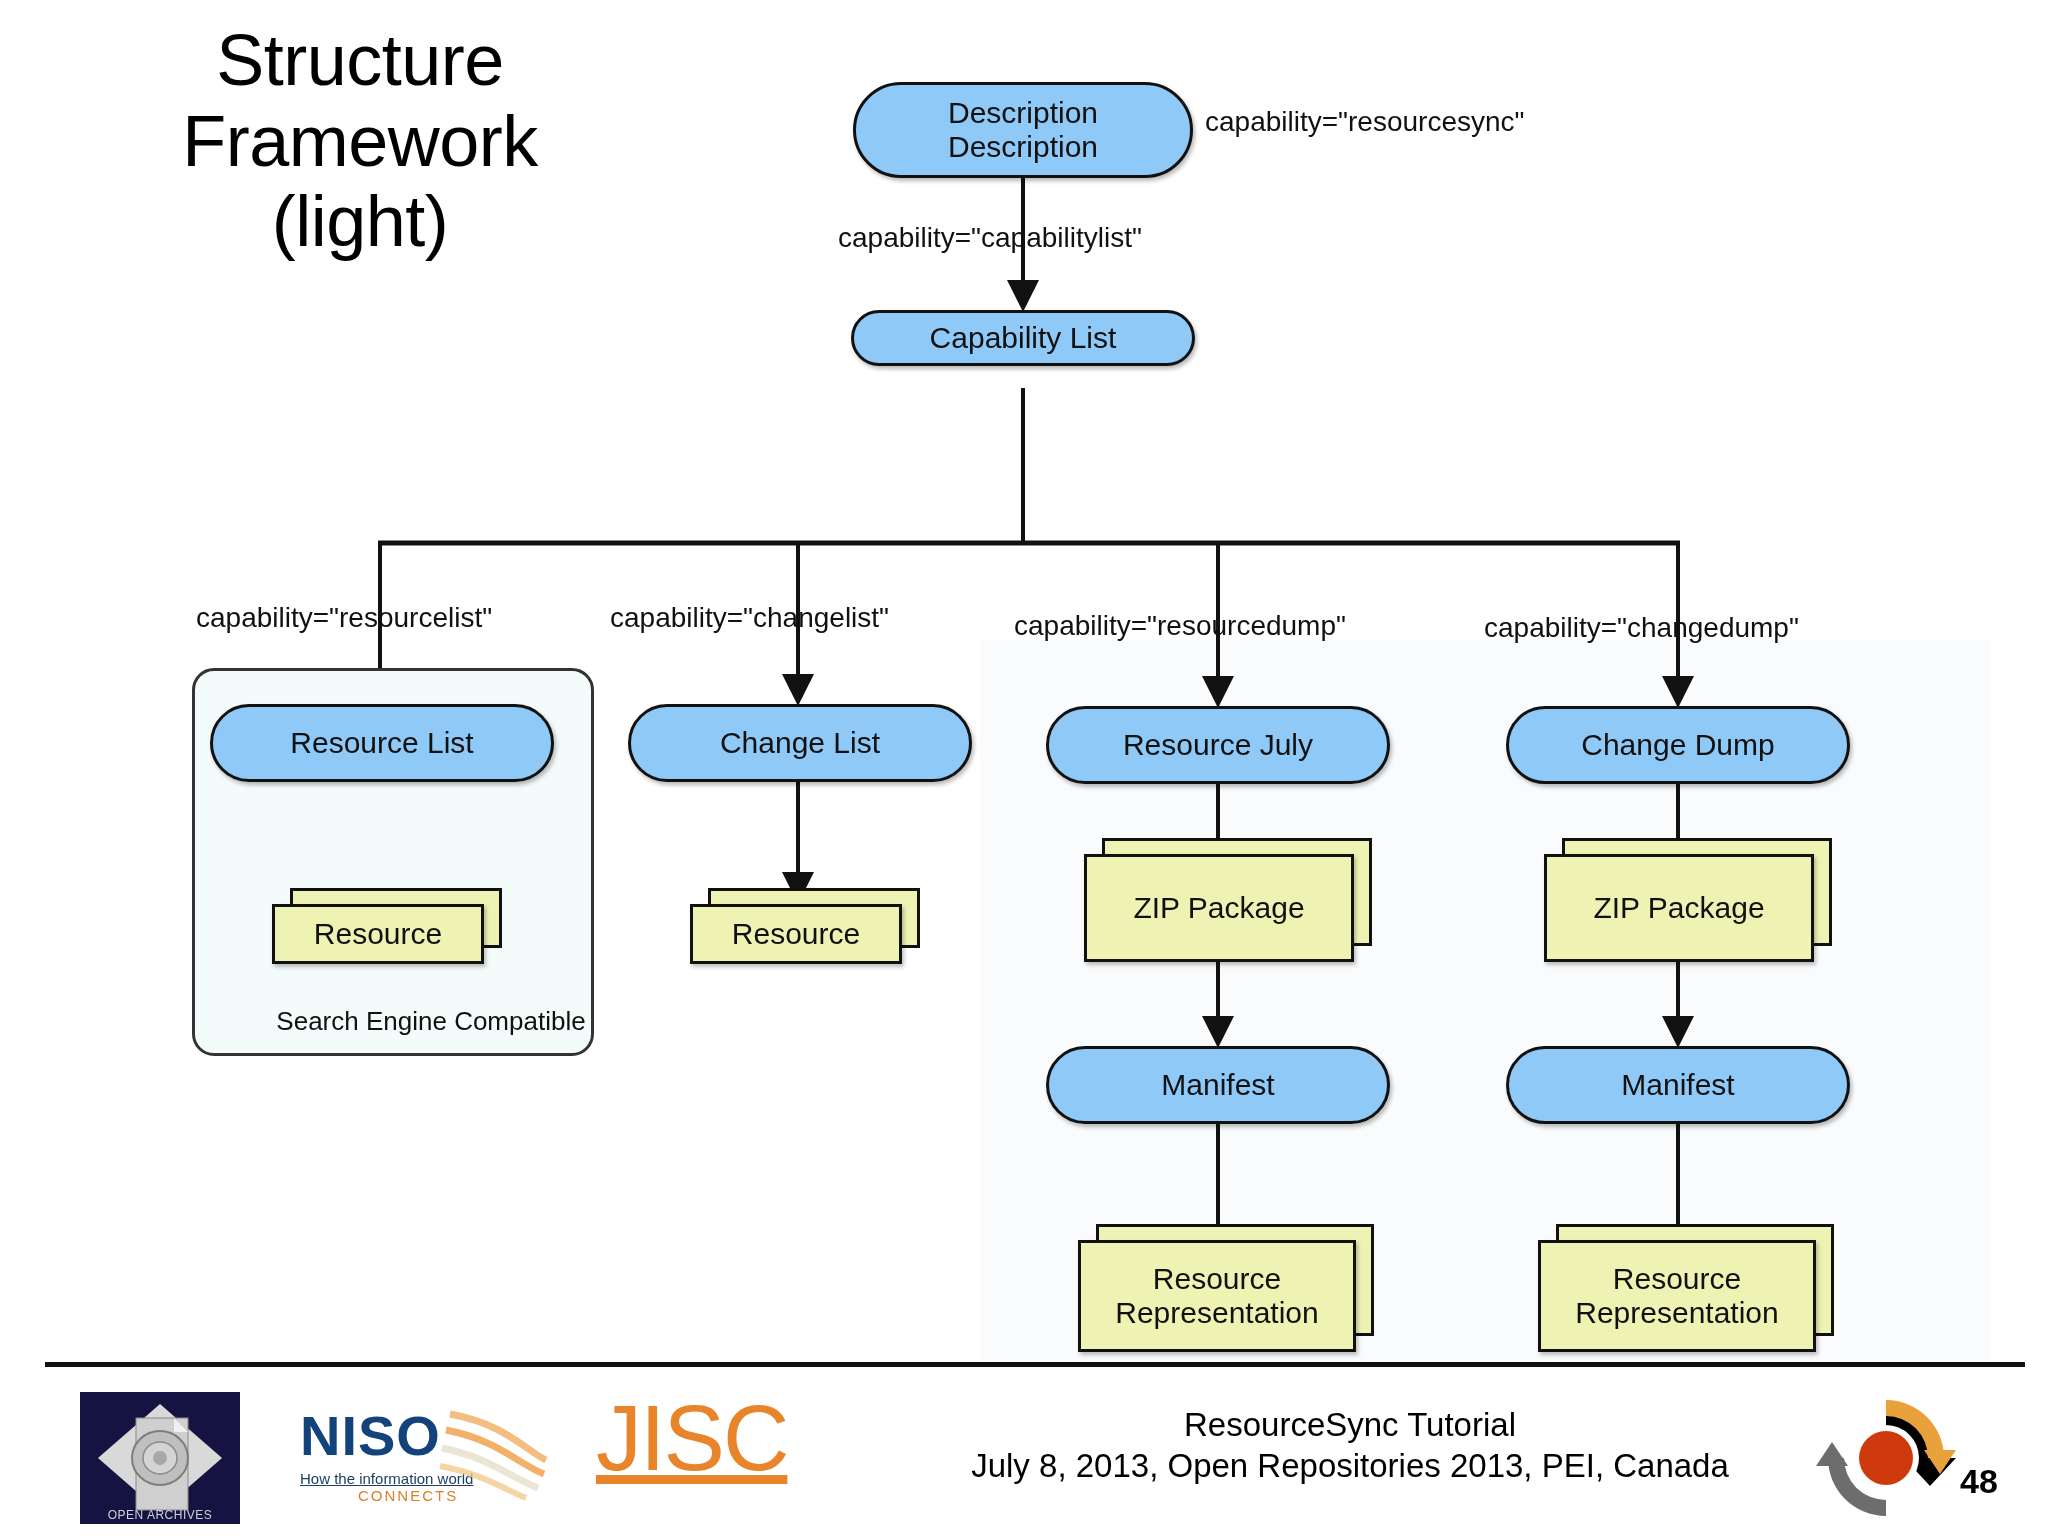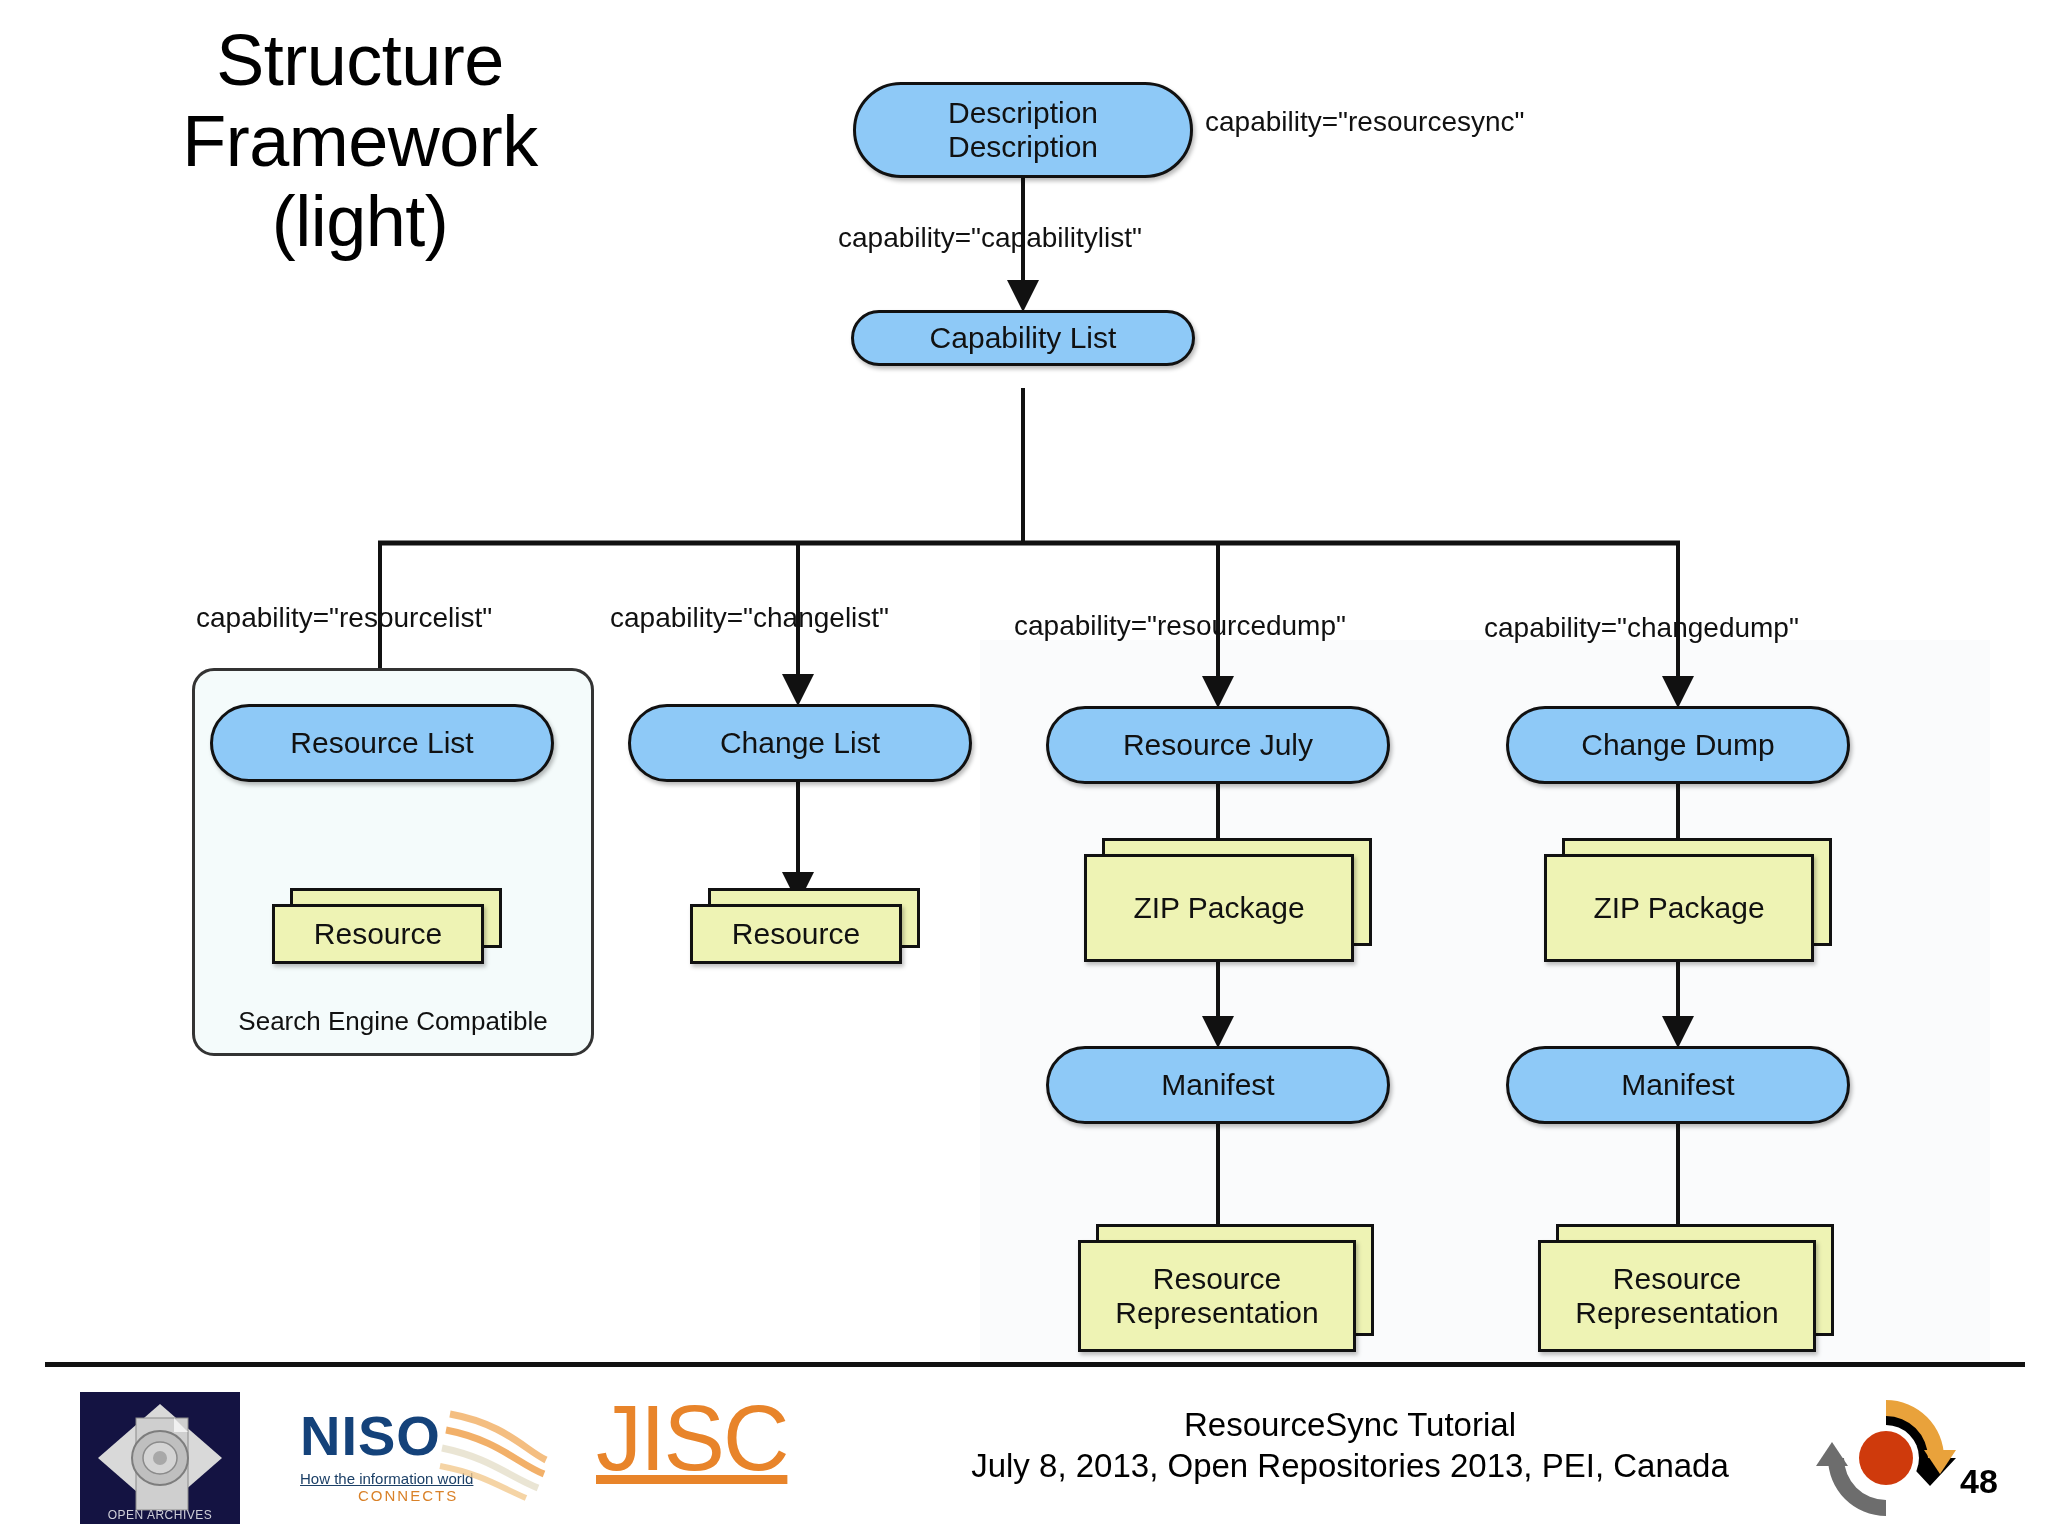--- a/index.html
+++ b/index.html
@@ -151,21 +151,21 @@
     <div class="pill" style="left:851px;top:310px;width:344px;height:56px;">
       <span>Capability List</span>
     </div>
 
     <div class="elabel" style="left:196px;top:602px;">capability="resourcelist"</div>
     <div class="elabel" style="left:610px;top:602px;">capability="changelist"</div>
     <div class="elabel" style="left:1014px;top:610px;">capability="resourcedump"</div>
     <div class="elabel" style="left:1484px;top:612px;">capability="changedump"</div>
 
     <div class="groupbox" style="left:192px;top:668px;width:402px;height:388px;"></div>
-    <div class="groupcaption" style="left:192px;top:1006px;width:402px;">Search Engine Compatible</div>
+    <div class="groupcaption" style="left:192px;top:1006px;width:402px;padding-left:38px;">Search Engine Compatible</div>
 
     <div class="pill" style="left:210px;top:704px;width:344px;height:78px;">
       <span>Resource List</span>
     </div>
     <div class="stack" style="left:272px;top:888px;width:230px;height:76px;">
       <div class="back"></div>
       <div class="front">
         <span>Resource</span>
       </div>
     </div>

